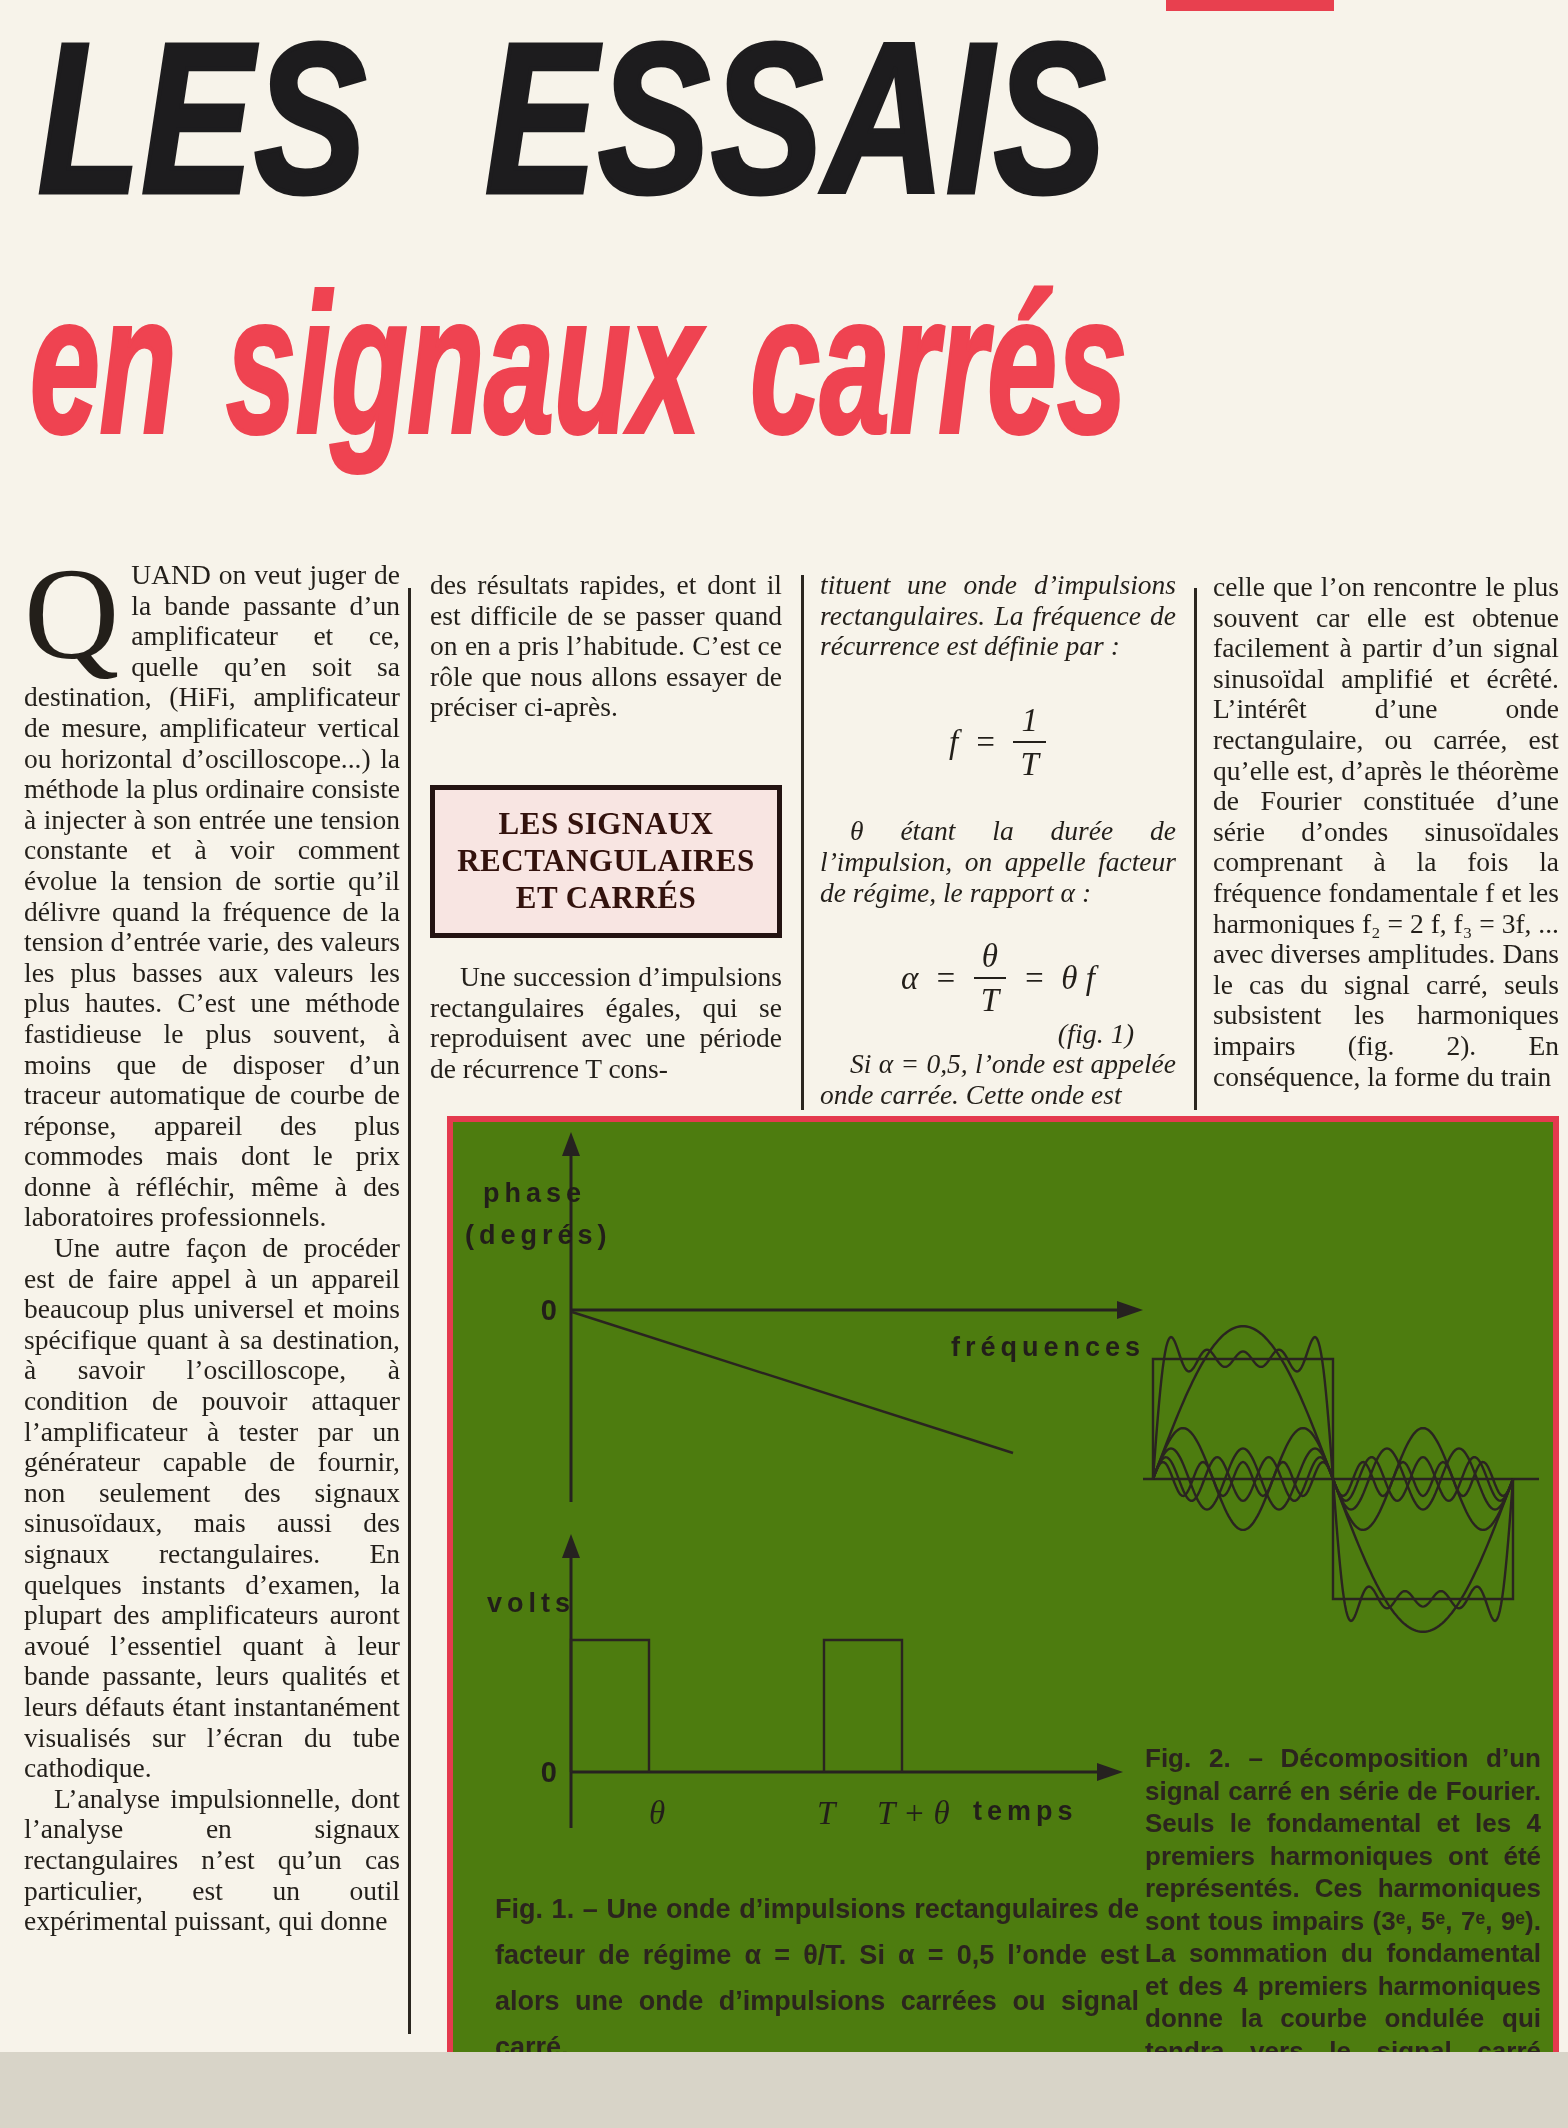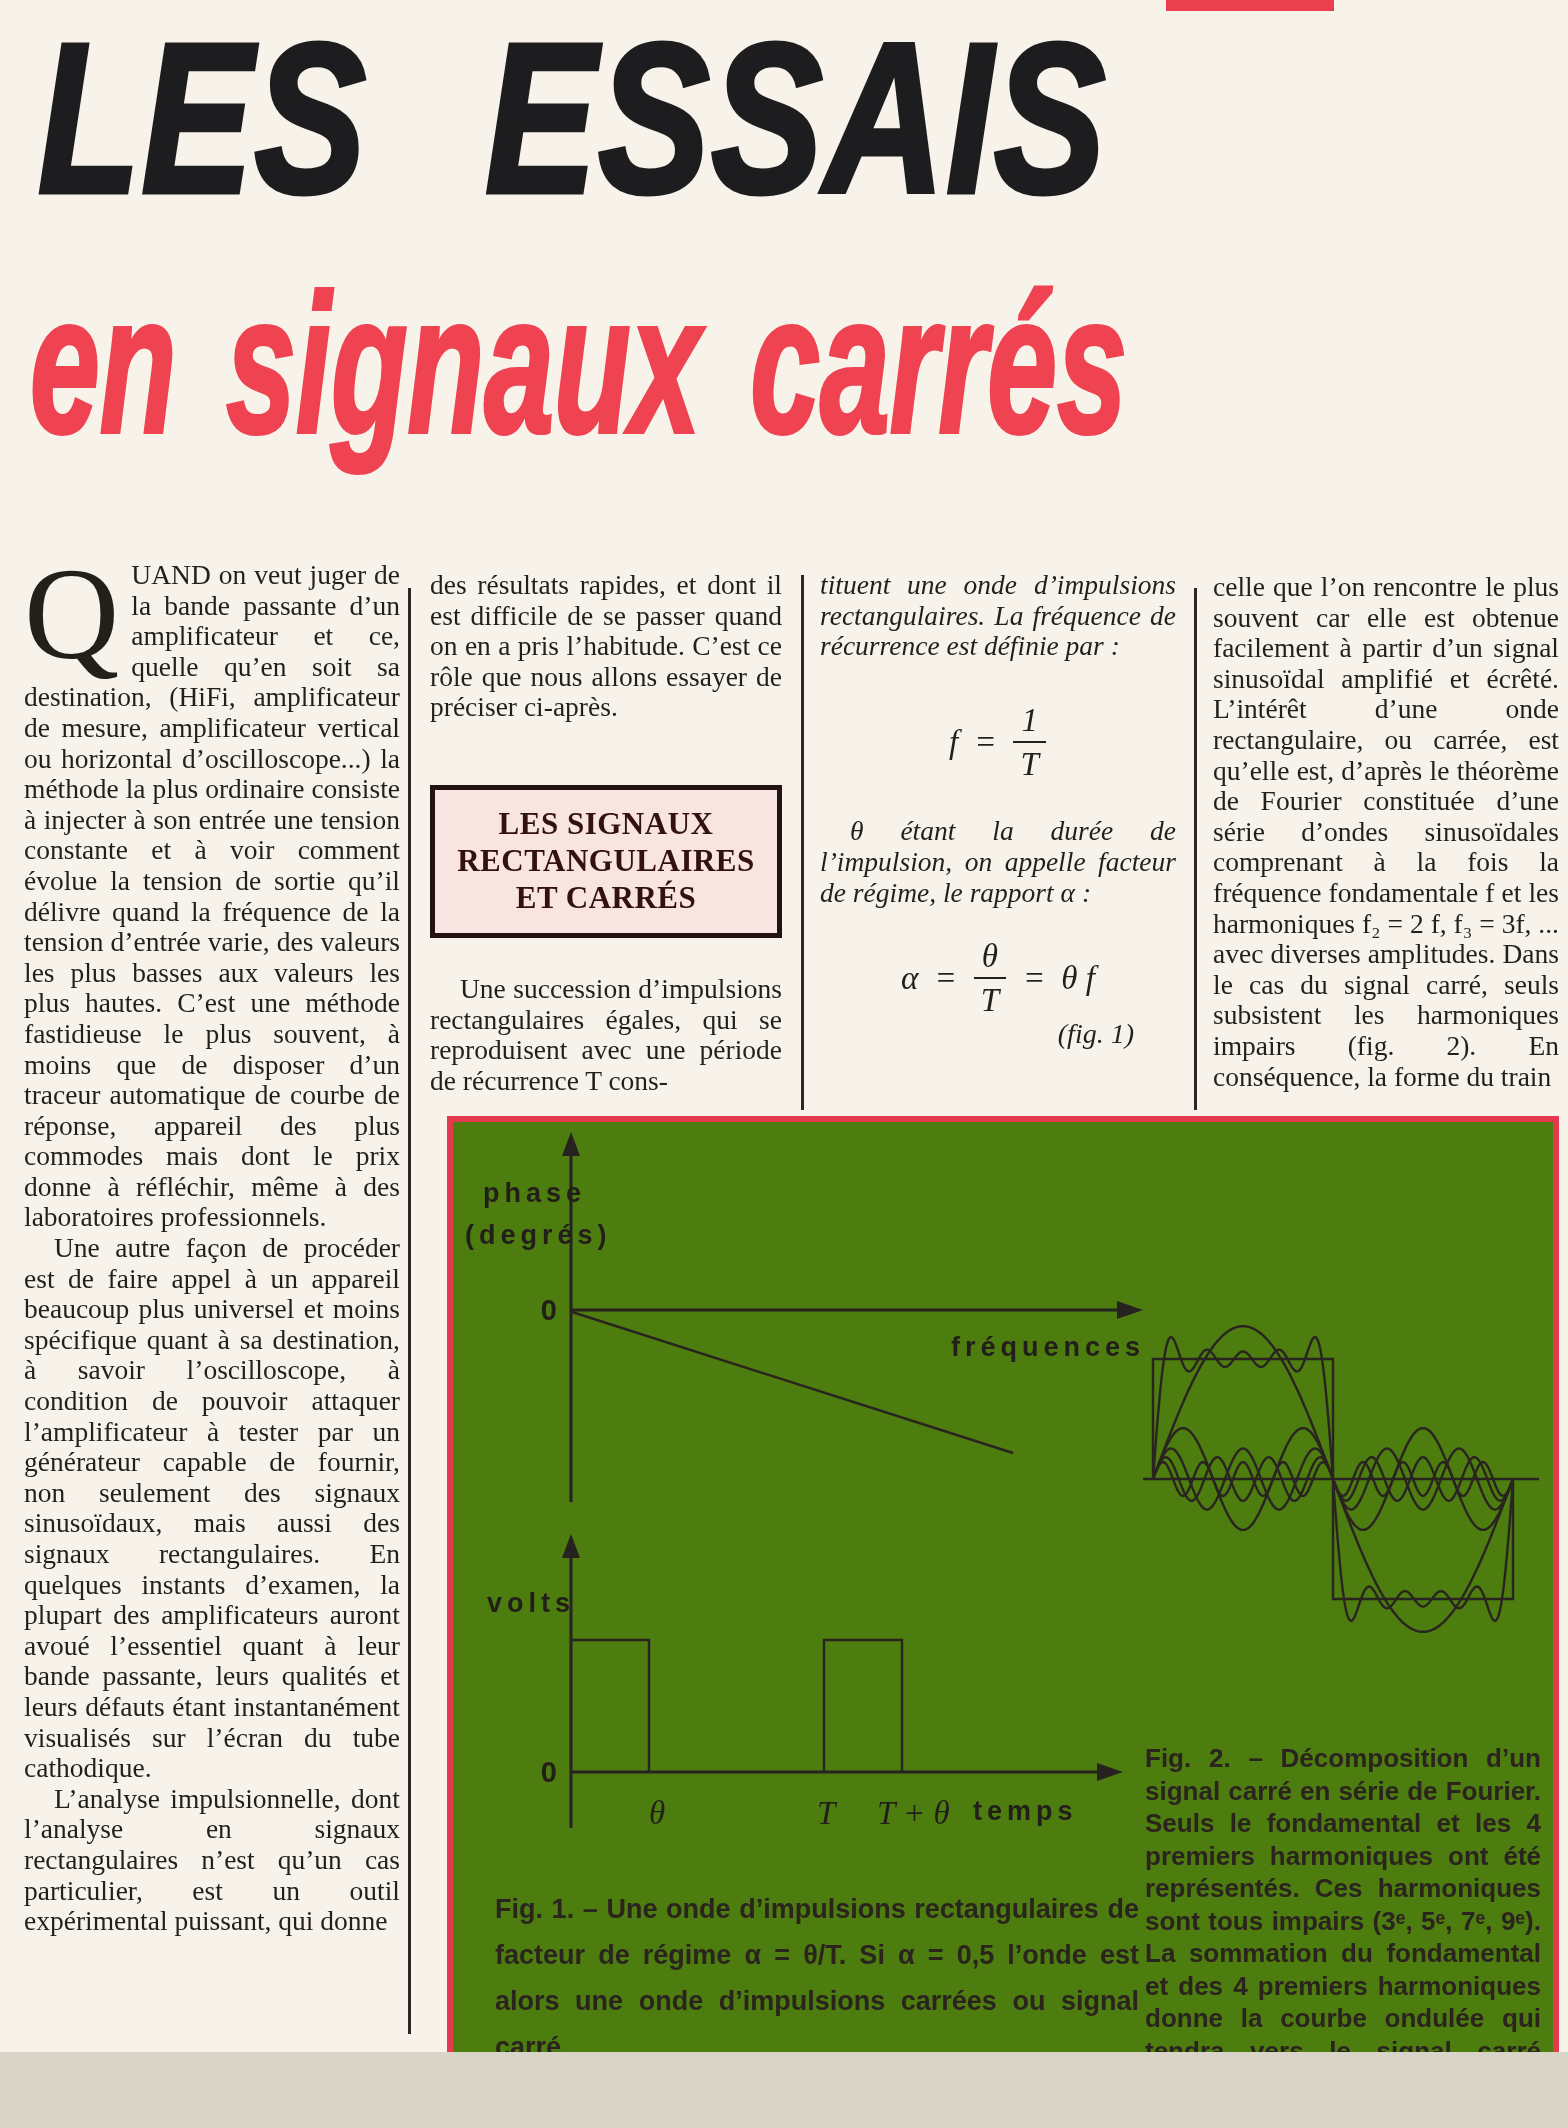--- a/index.html
+++ b/index.html
@@ -52,21 +52,21 @@
   #col1{left:24px;top:560px;width:376px;}
   #col2{left:430px;top:570px;width:352px;}
   #col3{left:820px;top:570px;width:356px;font-style:italic;}
   #col4{left:1213px;top:572px;width:346px;}
   .vrule{position:absolute;width:2.5px;background:#2b2620;}
   #rule1{left:408px;top:588px;height:1446px;}
   #rule2{left:801px;top:575px;height:535px;}
   #rule3{left:1194px;top:588px;height:522px;}
   
   .heading-box{
-    margin:62px 0 36px 0;
+    margin:62px 0 24px 0;
     border:5px solid #241312;
     background:#f8e5e2;
     padding:15px 4px 17px 4px;
     text-align:center;
     font-weight:bold;
     font-size:31px;line-height:37px;
     color:#33120d;letter-spacing:0.5px;
   }
   
   .formula{
@@ -157,20 +157,21 @@
       <span>α</span>
       <span>=</span>
       <span class="frac">
         <span class="num">θ</span>
         <span class="den">T</span>
       </span>
       <span>=</span>
       <span>θ f</span>
     </div>
     <p class="figref">(fig. 1)</p>
+    <p class="indent p-after-formula">Si α = 0,5, l’onde est appelée onde carrée. Cette onde est</p>
   </div>
 
   <div class="col" id="col4">
     <p>celle que l’on rencontre le plus souvent car elle est obtenue facilement à partir d’un signal sinusoïdal amplifié et écrêté. L’intérêt d’une onde rectangulaire, ou carrée, est qu’elle est, d’après le théorème de Fourier constituée d’une série d’ondes sinusoïdales comprenant à la fois la fréquence fondamentale f et les harmoniques f₂ = 2 f, f₃ = 3f, ... avec diverses amplitudes. Dans le cas du signal carré, seuls subsistent les harmoniques impairs (fig. 2). En conséquence, la forme du train</p>
   </div>
 
   <div class="figure-box">
     <svg width="1100" height="936" viewBox="0 0 1100 936">
 
       <g>

